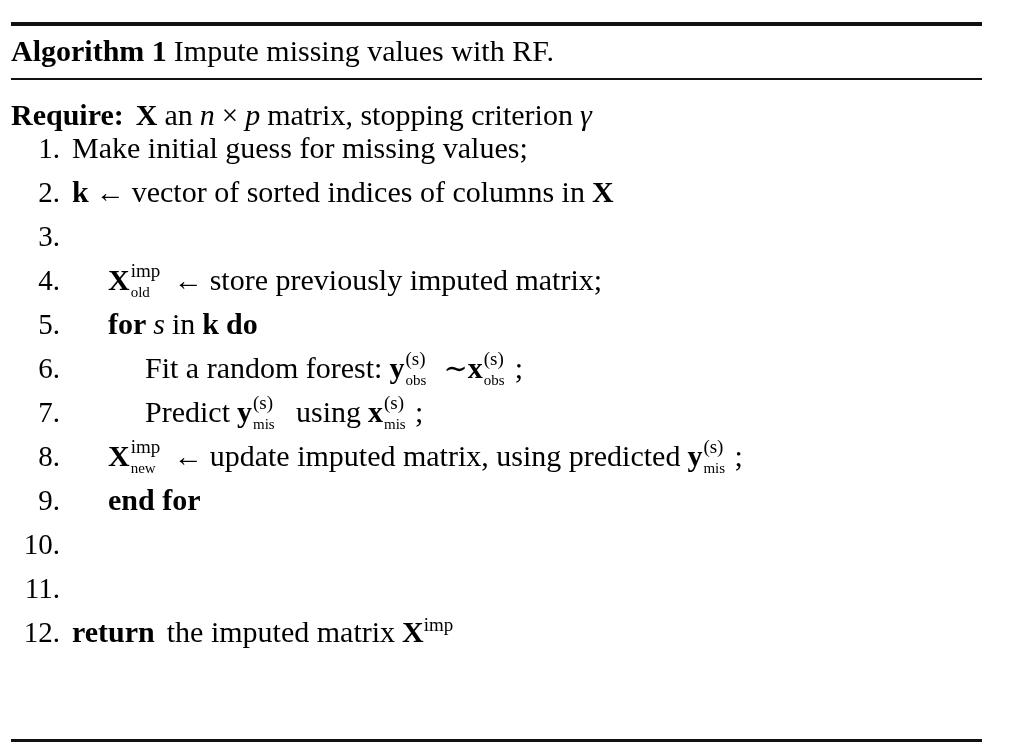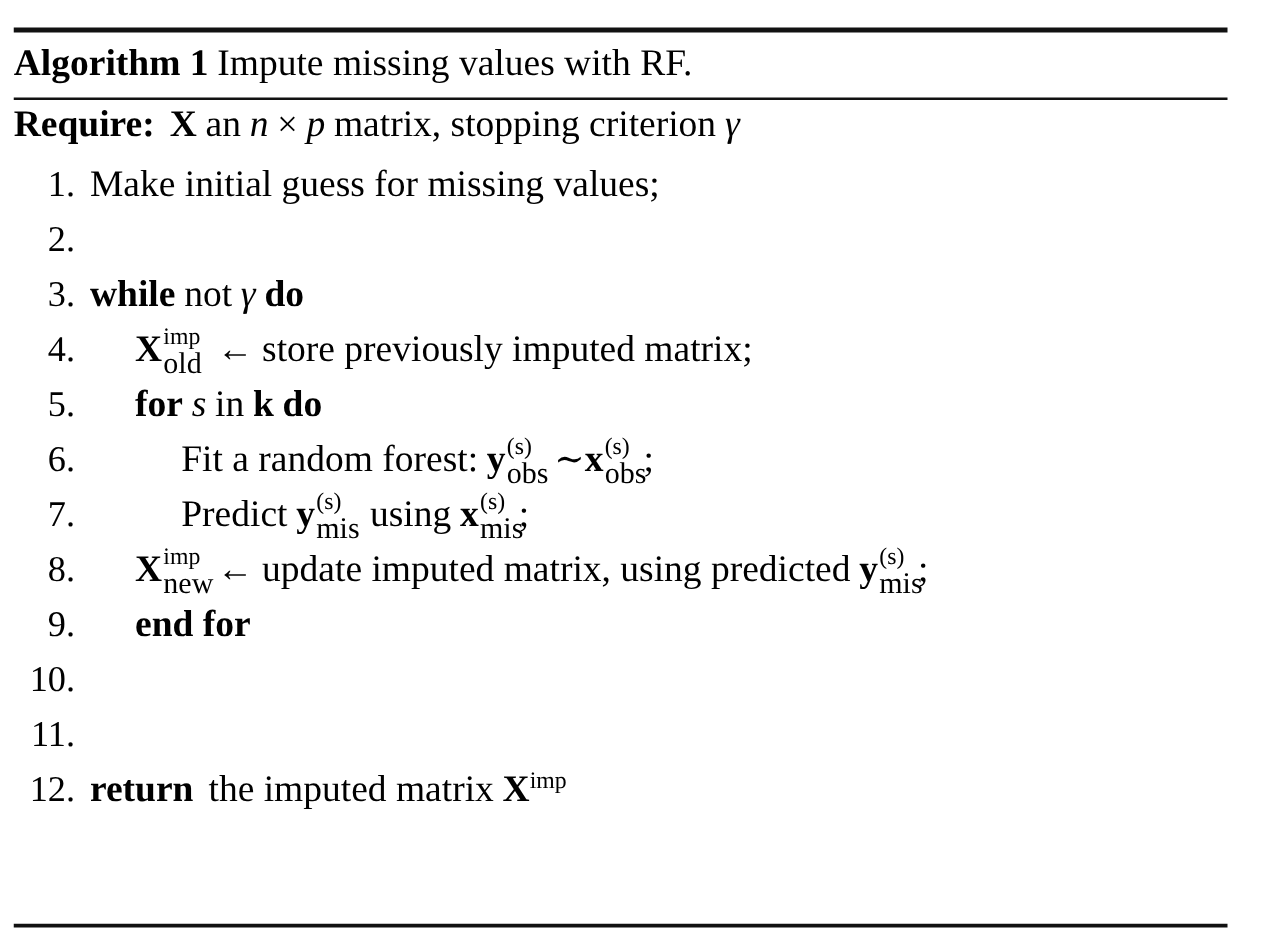--- a/index.html
+++ b/index.html
@@ -42,23 +42,23 @@
     font-size: 30px;
     line-height: 44px;
     white-space: nowrap;
   }
   .caption .kw { font-weight: bold; }
 
   
   .require-line {
     position: absolute;
     left: 11px;
-    top: 72px;
+    top: 93px;
     font-size: 30px;
-    line-height: 56px;
+    line-height: 44px;
     white-space: nowrap;
   }
   .require-line .kw { font-weight: bold; }
 
   
   .steps {
     position: absolute;
     left: 0;
     top: 126px;
     width: 1024px;
@@ -110,21 +110,21 @@
     font-size: 19px;
     font-weight: normal;
     font-style: normal;
     line-height: 19px;
     white-space: nowrap;
   }
   .subsup .sub {
     position: absolute;
     left: 1px;
     bottom: -12px;
-    font-size: 24px;
+    font-size: 15px;
     font-weight: normal;
     font-style: normal;
     line-height: 19px;
     white-space: nowrap;
   }
   
   .ss-gap { display: inline-block; }
   .gap-imp  { width: 44px; }
   .gap-s    { width: 32px; }
 
@@ -162,28 +162,28 @@
 
     <div class="step ind-0">
       <span class="step-num">1.</span>
       <span class="step-body">
         <span>Make initial guess for missing values;</span>
       </span>
     </div>
 
     <div class="step ind-0">
       <span class="step-num">2.</span>
+      <span class="step-body">
+        <span class="bsym">k</span><span class="sp-sm"></span><span class="arrow">←</span><span class="sp-sm"></span><span>vector of sorted indices of columns in</span><span class="sp-sm"></span><span class="bsym">X</span>
+      </span>
     </div>
 
 
     <div class="step ind-0">
       <span class="step-num">3.</span>
-      <span class="step-body">
-        <span class="kw">while</span><span class="sp-sm"></span><span>not</span><span class="sp-sm"></span><span class="gam">γ</span><span class="sp-sm"></span><span class="kw">do</span>
-      </span>
     </div>
 
     <div class="step ind-1">
       <span class="step-num">4.</span>
       <span class="step-body">
         <span class="bsym">X</span><span class="subsup"><span class="sup">imp</span><span class="sub">old</span></span><span class="ss-gap gap-imp"></span><span class="arrow">←</span><span class="sp-sm"></span><span>store previously imputed matrix;</span>
       </span>
     </div>
 
     <div class="step ind-1">

